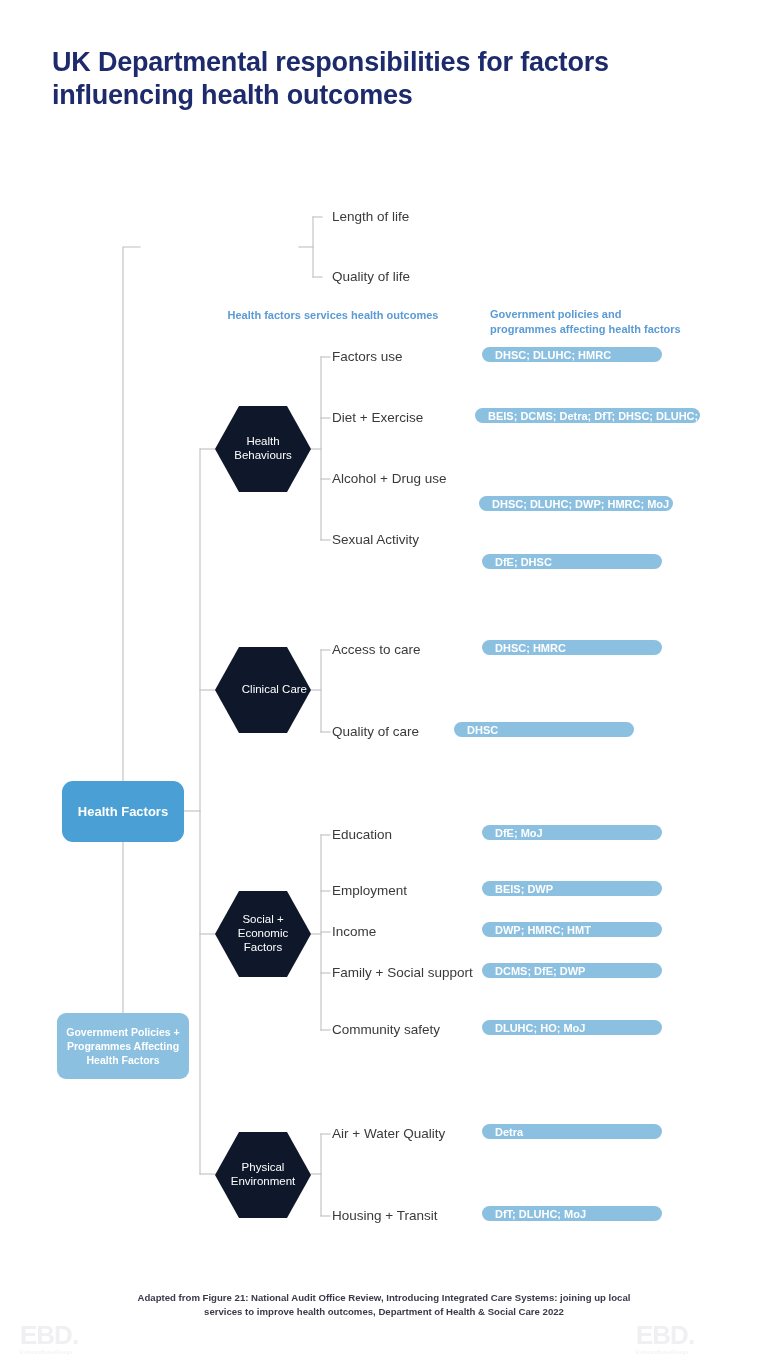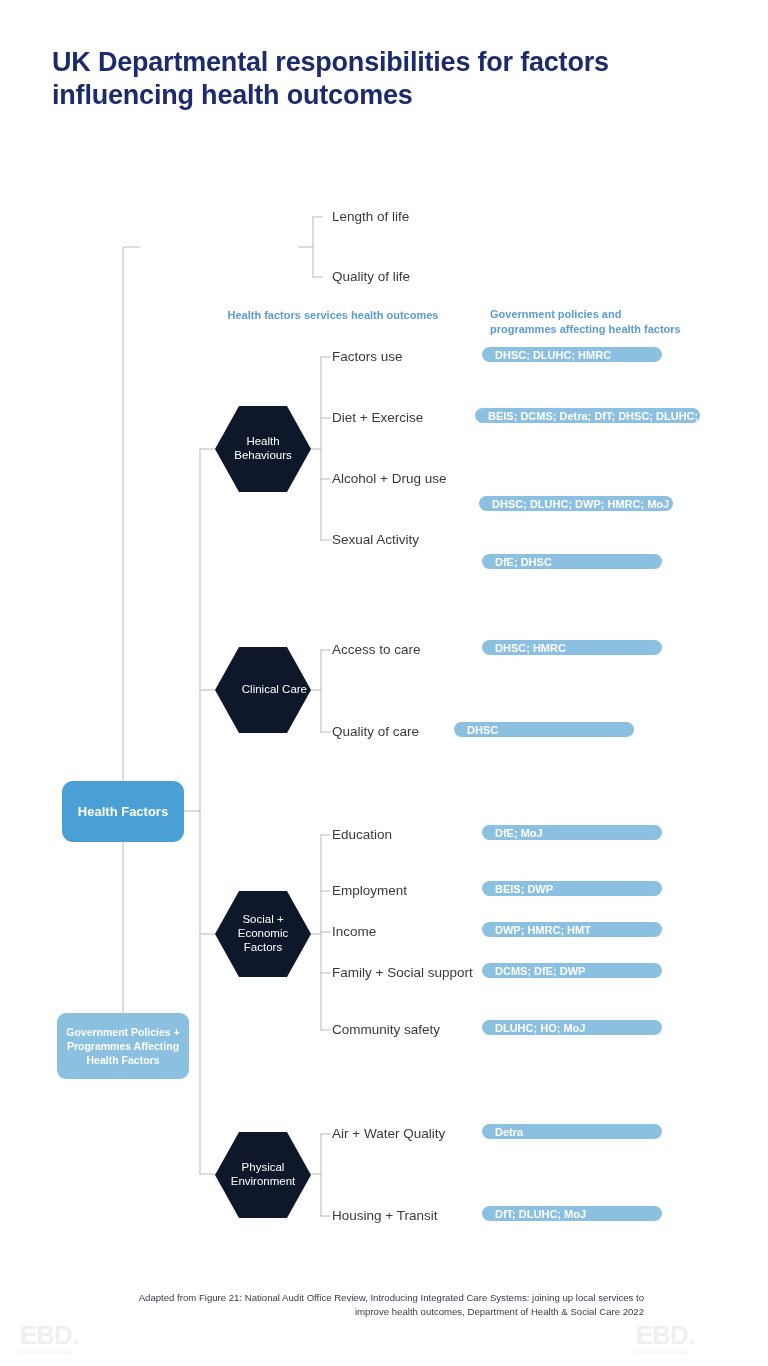--- a/index.html
+++ b/index.html
@@ -134,24 +134,25 @@
     box-sizing: border-box;
     white-space: nowrap;
   }
 
   
   #footnote {
     position: absolute;
     left: 124px;
     top: 1291px;
     width: 520px;
-    text-align: right;
+    text-align: center;
     font-size: 9.6px;
     line-height: 1.5;
     color: #3a3a4a;
+    font-weight: bold;
   }
 
   
   .watermark {
     position: absolute;
     top: 1322px;
     width: 112px;
     color: #f0f0f2;
     user-select: none;
   }

